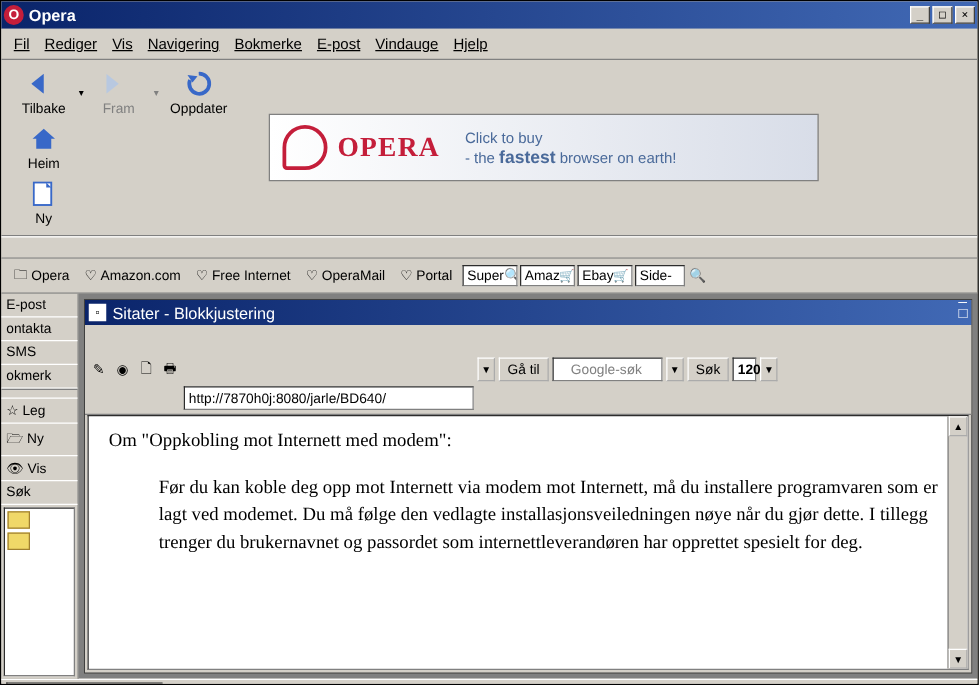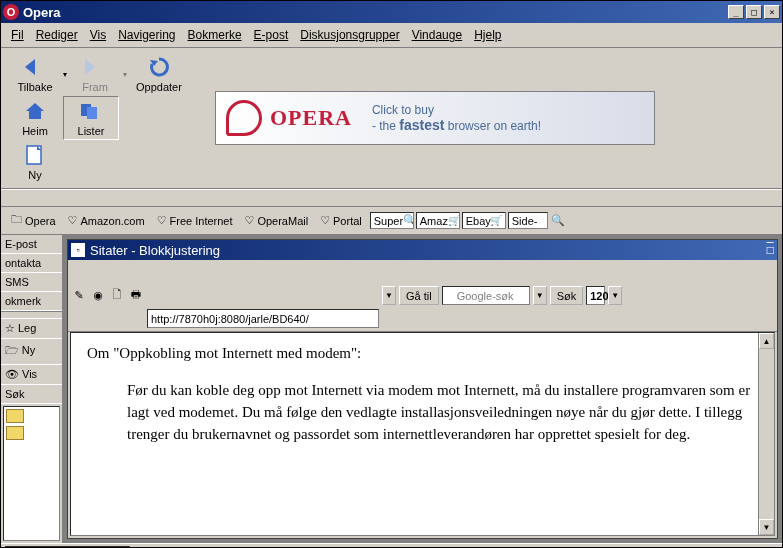--- a/index.html
+++ b/index.html
@@ -82,21 +82,20 @@
   </div>
 </div>
 
 <div class="menubar">
   <span class="mitem">Fil</span>
   <span class="mitem">Rediger</span>
   <span class="mitem">Vis</span>
   <span class="mitem">Navigering</span>
   <span class="mitem">Bokmerke</span>
   <span class="mitem">E-post</span>
-  <span class="mitem">Diskusjonsgrupper</span>
   <span class="mitem">Vindauge</span>
   <span class="mitem">Hjelp</span>
 </div>
 
 <div class="toolbar">
   <div style="display:flex;flex-direction:column">
     <div style="display:flex">
       <div class="tbtn">
         <span class="icon">
             <svg width="20" height="16">
@@ -126,29 +125,20 @@
       </div>
     </div>
     <div style="display:flex">
       <div class="tbtn">
         <span class="icon">
             <svg width="22" height="20">
               <path d="M11 2 L20 10 L17 10 L17 18 L5 18 L5 10 L2 10 Z" fill="#3868c8"></path>
             </svg>
           </span>
         <span class="lbl">Heim</span>
-      </div>
-      <div class="tbtn pressed">
-        <span class="icon">
-            <svg width="24" height="18">
-              <rect x="2" y="2" width="10" height="12" fill="#3868c8"></rect>
-              <rect x="8" y="5" width="10" height="12" fill="#5888e8"></rect>
-            </svg>
-          </span>
-        <span class="lbl">Lister</span>
       </div>
     </div>
     <div style="display:flex">
       <div class="tbtn">
         <span class="icon">
             <svg width="18" height="20">
               <rect x="1" y="1" width="14" height="18" fill="#fff" stroke="#3868c8" stroke-width="1.5"></rect>
               <path d="M11 1 L15 5 L11 5 Z" fill="#3868c8"></path>
             </svg>
           </span>

